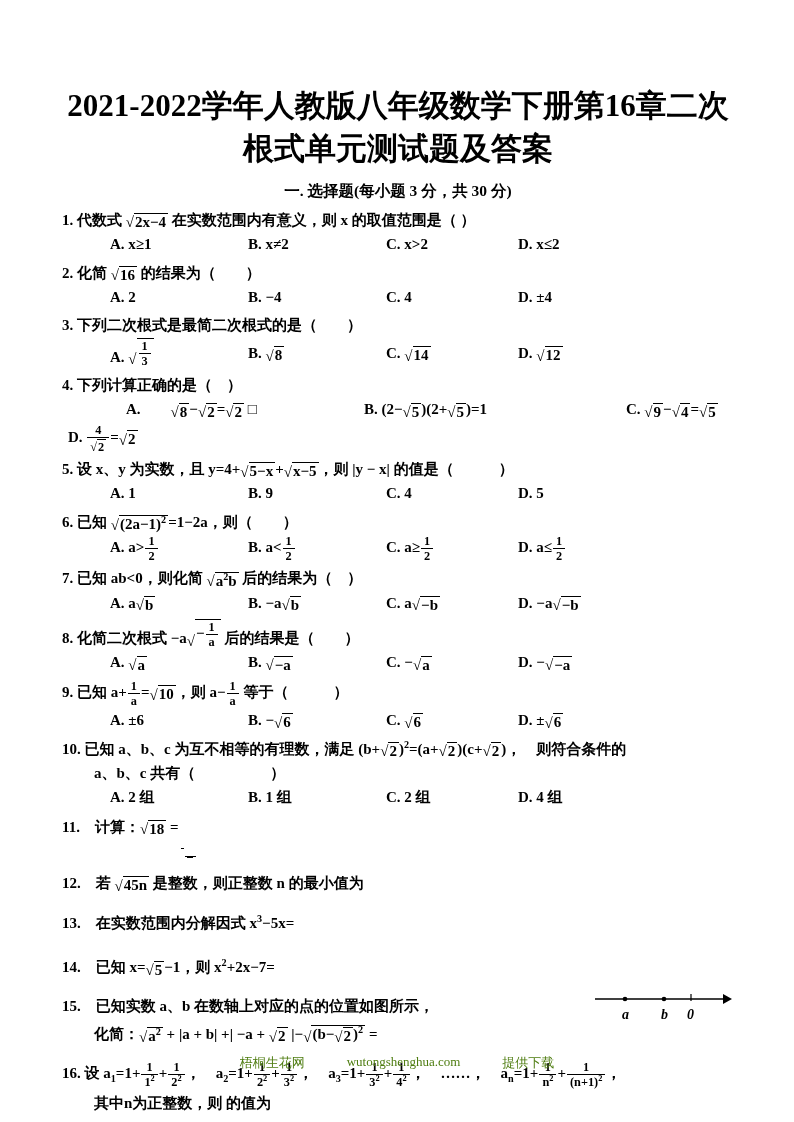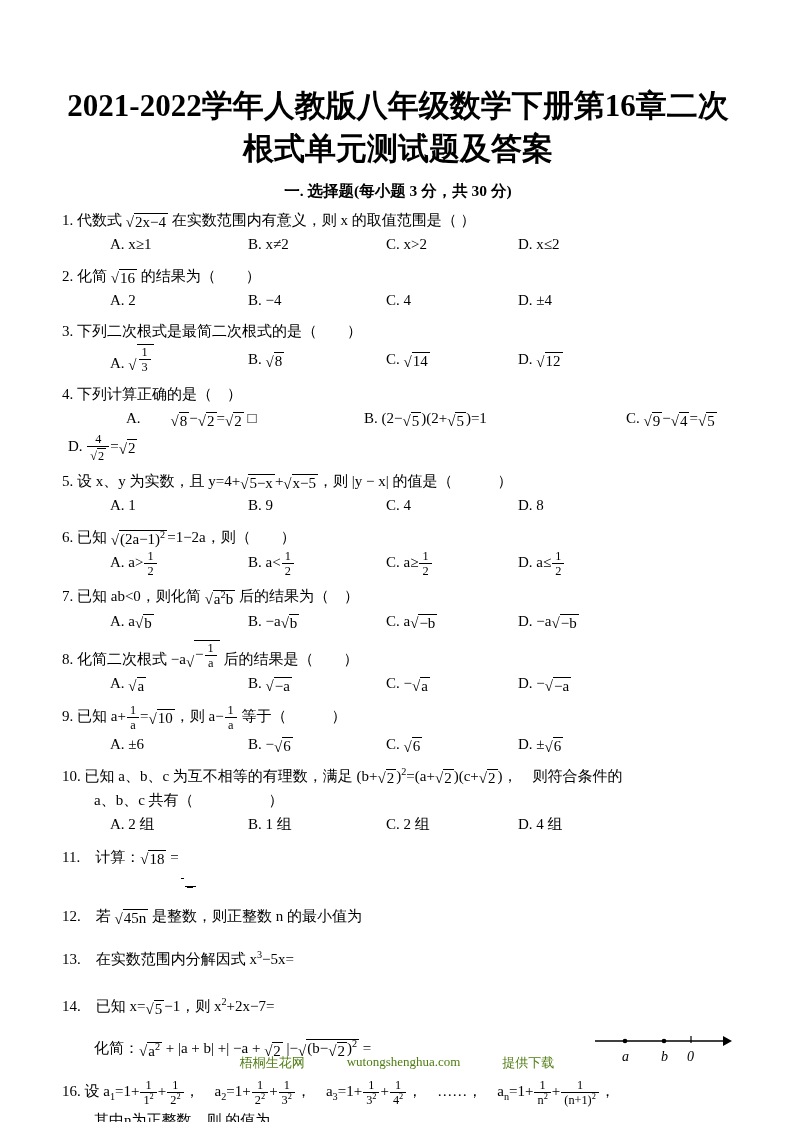--- a/index.html
+++ b/index.html
@@ -8,21 +8,21 @@
     font-family:"Liberation Serif","DejaVu Serif",serif;
     color:#000;font-size:15px;
   }
   .page{padding:84px 60px 0 62px;}
   .title{
     font-size:31px;font-weight:bold;text-align:center;
     line-height:1.4;margin:0 4px 10px 4px;
   }
   .sec-header{font-weight:bold;font-size:15.5px;margin:6px 0 6px 0;text-align:center;}
   .sec-header.second{margin-top:22px;margin-bottom:10px;}
-  .q{margin:6px 0 3px 0;}
+  .q{margin:0 0 3px 0;font-weight:bold;}
   .qline{line-height:1.62;}
   .qline.indent2{padding-left:32px;}
   .opts{
     display:grid;grid-template-columns:138px 138px 132px auto;
     padding-left:48px;line-height:1.7;align-items:center;
   }
   .opts.wide3{grid-template-columns:238px 262px auto;padding-left:64px;}
   .dline{padding-left:6px;line-height:1.7;}
   .blank-q{line-height:1.85;}
   .blank-q .qline{line-height:inherit;}
@@ -154,21 +154,21 @@
           <span class="sr">√</span>
           <span class="sb">5−x</span>
         </span>+<span class="sq">
           <span class="sr">√</span>
           <span class="sb">x−5</span>
         </span>，则 |y − x| 的值是（　　　）</div>
     <div class="opts">
       <span class="opt">A. 1</span>
       <span class="opt">B. 9</span>
       <span class="opt">C. 4</span>
-      <span class="opt">D. 8</span>
+      <span class="opt">D. 5</span>
     </div>
   </div>
 
   <div class="q">
     <div class="qline">6. 已知 <span class="sq">
           <span class="sr">√</span>
           <span class="sb">(2a−1)<sup>2</sup></span>
         </span>=1−2a，则（　　）</div>
     <div class="opts">
       <span class="opt">A. a&gt;<span class="fr">
@@ -320,20 +320,21 @@
   </div>
 
   <div class="q blank-q">
     <div class="qline">14.　已知 x=<span class="sq">
           <span class="sr">√</span>
           <span class="sb">5</span>
         </span>−1，则 x<sup>2</sup>+2x−7=<sub><sub><sub><sub><sub><sub><sub><sub><sub>．</sub></sub></sub></sub></sub></sub></sub></sub></sub></div>
   </div>
 
   <div class="q blank-q q15">
+    <div class="qline">15.　已知实数 a、b 在数轴上对应的点的位置如图所示，</div>
     <div class="qline indent2">化简：<span class="sq">
           <span class="sr">√</span>
           <span class="sb">a<sup>2</sup></span>
         </span> + |a + b| +| −a + <span class="sq">
           <span class="sr">√</span>
           <span class="sb">2</span>
         </span> |−<span class="sq">
           <span class="sr">√</span>
           <span class="sb">(b−<span class="sq">
               <span class="sr">√</span>

